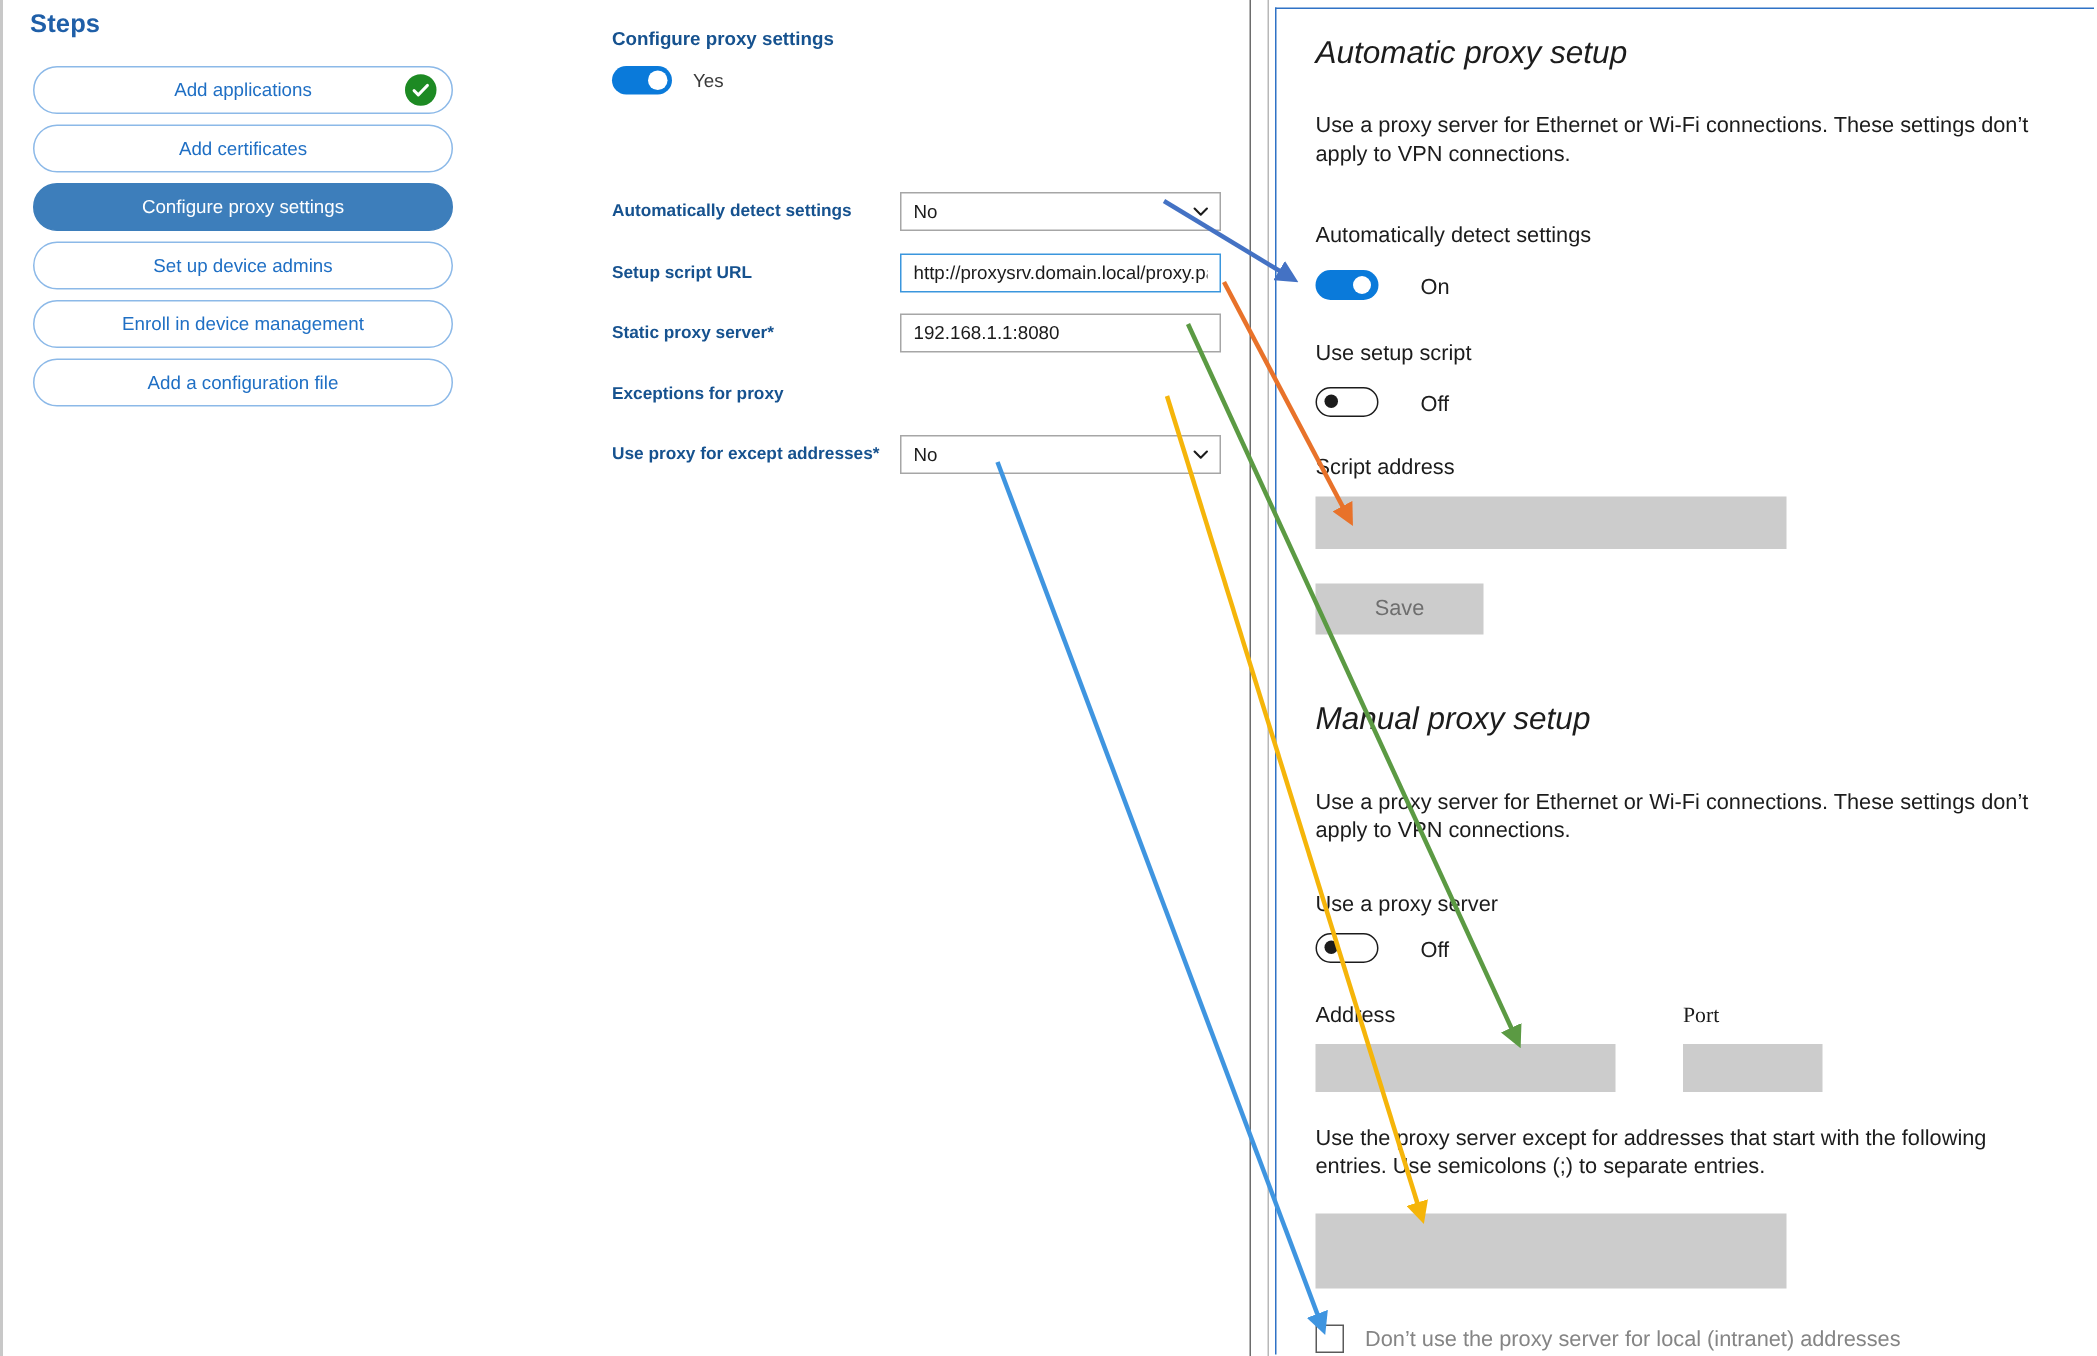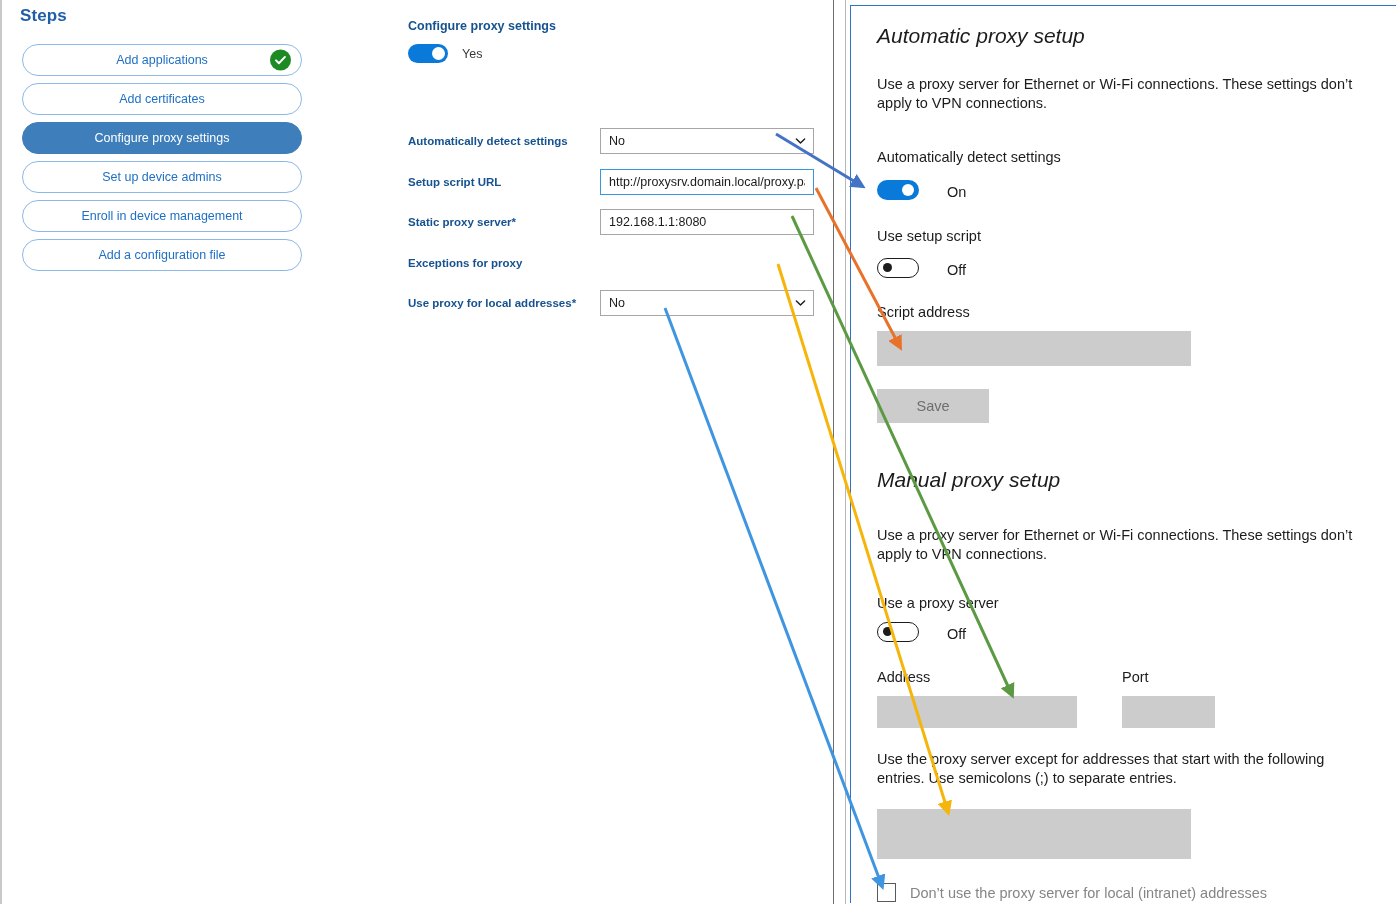--- a/index.html
+++ b/index.html
@@ -209,21 +209,21 @@
     </div>
 
     <div class="field-row" style="top:250px;">
       <div class="field-label">
         <span>Exceptions for proxy</span><span class="req"></span>
       </div>
     </div>
 
     <div class="field-row" style="top:290px;">
       <div class="field-label">
-        <span>Use proxy for local addresses</span><span class="req">*</span>
+        <span>Use proxy for except addresses</span><span class="req">*</span>
       </div>
       <div class="field-ctl select">
         <span class="val">No</span>
         <span class="chev">
           <svg viewBox="0 0 12 12">
               <path d="M1.5 3.8 L6 8.3 L10.5 3.8" stroke="#1b1b1b" stroke-width="1.5" fill="none" stroke-linecap="round" stroke-linejoin="round"></path>
             </svg>
         </span>
       </div>
     </div>
@@ -269,21 +269,21 @@
       <div class="win-toggle-row" style="top:616px;">
         <div class="wtoggle off">
             <div class="wknob"></div>
           </div>
         <span class="wtoggle-text">Off</span>
       </div>
 
       <div class="win-lbl" style="top:663px; left:0;">Address</div>
       <div class="win-input" style="top:690px; left:0; width:200px; height:32px;"></div>
 
-      <div class="win-lbl" style="top:663px; left:245px;">Port</div>
+      <div class="win-lbl" style="top:663px; left:245px;font-family:Liberation Serif, serif;">Port</div>
       <div class="win-input" style="top:690px; left:245px; width:93px; height:32px;"></div>
 
       <div class="win-p" style="top:744px;">Use the proxy server except for addresses that start with the following entries. Use semicolons (;) to separate entries.</div>
 
       <div class="win-input" style="top:803px; left:0; width:314px; height:50px;"></div>
 
       <div class="win-check-row" style="top:877px;">
         <div class="win-check"></div>
         <span class="win-check-text">Don’t use the proxy server for local (intranet) addresses</span>
       </div>

